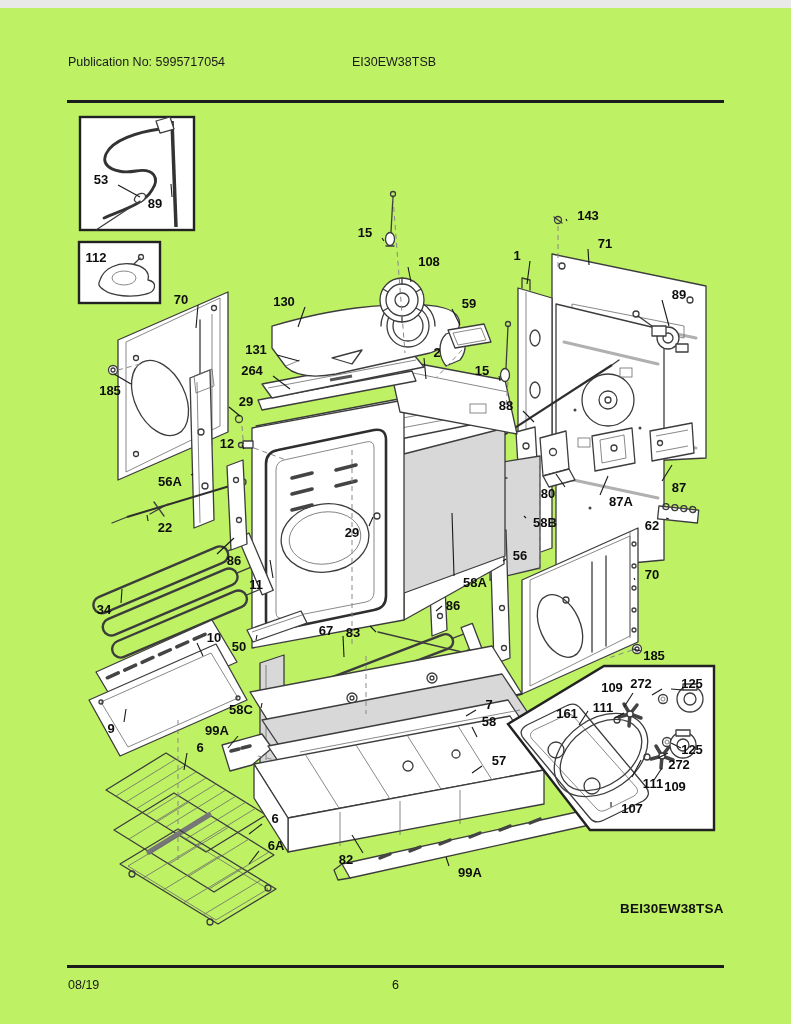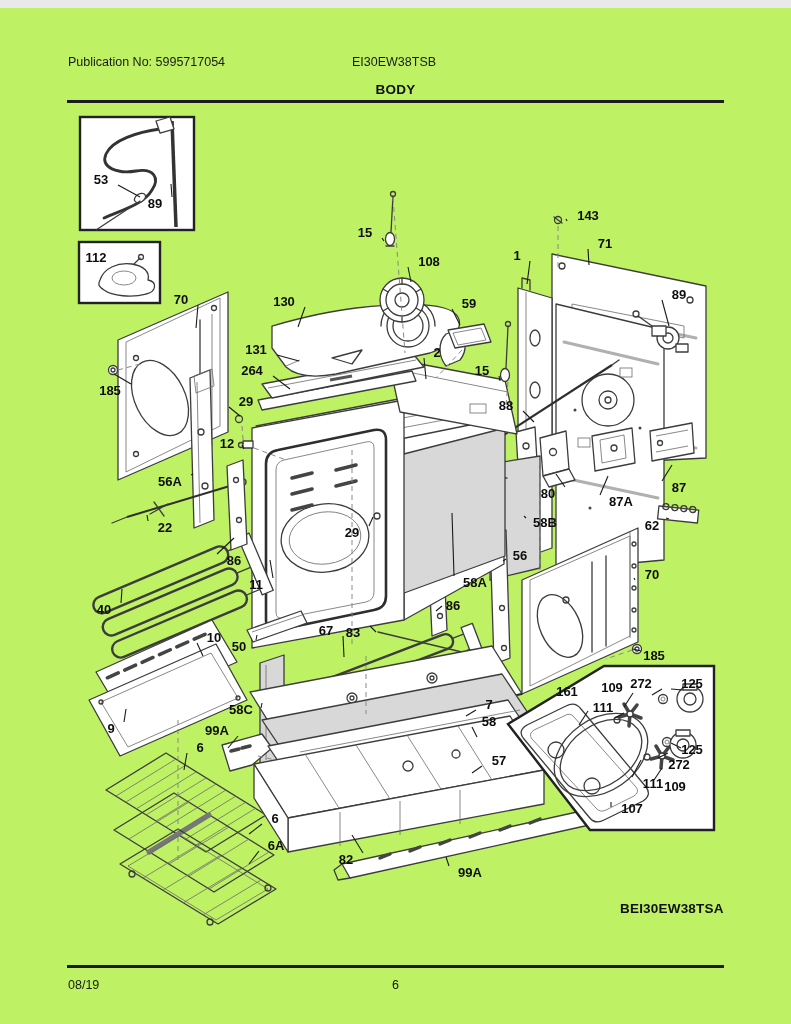--- a/index.html
+++ b/index.html
@@ -26,21 +26,20 @@
   .slot{stroke:#444;stroke-width:3.5;stroke-linecap:round;}
   #leader-lines line{stroke:#1a1a1a;stroke-width:1.1;}
 </style>
 </head>
 <body>
 
 <div id="page">
 
   <div class="hdr-text" style="left:68px;top:47px">Publication No: 5995717054</div>
   <div class="hdr-text" style="left:352px;top:47px">EI30EW38TSB</div>
-  <div class="title-center" style="top:74px">BODY</div>
   <div class="rule" style="top:92px"></div>
 
   <svg id="svg-layer" width="791" height="1024" viewBox="0 0 791 1024">
 
     <g>
       <polygon class="pnl" points="552,246 706,278 706,450 552,458"></polygon>
       <line class="acc" x1="562" y1="302" x2="696" y2="330"></line>
       <line class="acc" x1="562" y1="418" x2="696" y2="440"></line>
       <path class="thin" d="M572,296 L684,318 M572,308 L684,330 M572,296 L572,308 M684,318 L684,330"></path>
       <circle class="ln" cx="690" cy="292" r="3"></circle>
@@ -552,21 +551,21 @@
   </svg>
 
   <div id="callout-layer">
       <div class="callout" style="left: 101px; top: 171px;">53</div>
       <div class="callout" style="left: 155px; top: 195px;">89</div>
       <div class="callout" style="left: 96px; top: 249px;">112</div>
       <div class="callout" style="left: 181px; top: 291px;">70</div>
       <div class="callout" style="left: 110px; top: 382px;">185</div>
       <div class="callout" style="left: 170px; top: 473px;">56A</div>
       <div class="callout" style="left: 165px; top: 519px;">22</div>
-      <div class="callout" style="left: 104px; top: 601px;">40</div>
+      <div class="callout" style="left: 104px; top: 601px;">34</div>
       <div class="callout" style="left: 284px; top: 293px; text-align: right;">130</div>
       <div class="callout" style="left: 256px; top: 341px;">131</div>
       <div class="callout" style="left: 252px; top: 362px;">264</div>
       <div class="callout" style="left: 246px; top: 393px;">29</div>
       <div class="callout" style="left: 227px; top: 435px;">12</div>
       <div class="callout" style="left: 234px; top: 552px;">86</div>
       <div class="callout" style="left: 256px; top: 576px;">11</div>
       <div class="callout" style="left: 214px; top: 629px;">10</div>
       <div class="callout" style="left: 239px; top: 638px;">50</div>
       <div class="callout" style="left: 111px; top: 720px;">9</div>
@@ -596,21 +595,21 @@
       <div class="callout" style="left: 352px; top: 524px;">29</div>
       <div class="callout" style="left: 475px; top: 574px;">58A</div>
       <div class="callout" style="left: 453px; top: 597px;">86</div>
       <div class="callout" style="left: 326px; top: 622px;">67</div>
       <div class="callout" style="left: 353px; top: 624px;">83</div>
       <div class="callout" style="left: 489px; top: 696px;">7</div>
       <div class="callout" style="left: 489px; top: 713px;">58</div>
       <div class="callout" style="left: 499px; top: 752px;">57</div>
       <div class="callout" style="left: 346px; top: 851px;">82</div>
       <div class="callout" style="left: 470px; top: 864px;">99A</div>
-      <div class="callout" style="left: 567px; top: 683px; text-align: center;">161</div>
+      <div class="callout" style="left: 567px; top: 705px; text-align: center;">161</div>
       <div class="callout" style="left: 612px; top: 679px;">109</div>
       <div class="callout" style="left: 641px; top: 675px;">272</div>
       <div class="callout" style="left: 692px; top: 675px;">125</div>
       <div class="callout" style="left: 603px; top: 699px;">111</div>
       <div class="callout" style="left: 692px; top: 741px;">125</div>
       <div class="callout" style="left: 679px; top: 756px;">272</div>
       <div class="callout" style="left: 653px; top: 775px;">111</div>
       <div class="callout" style="left: 675px; top: 778px;">109</div>
       <div class="callout" style="left: 632px; top: 800px;">107</div>
     </div>

